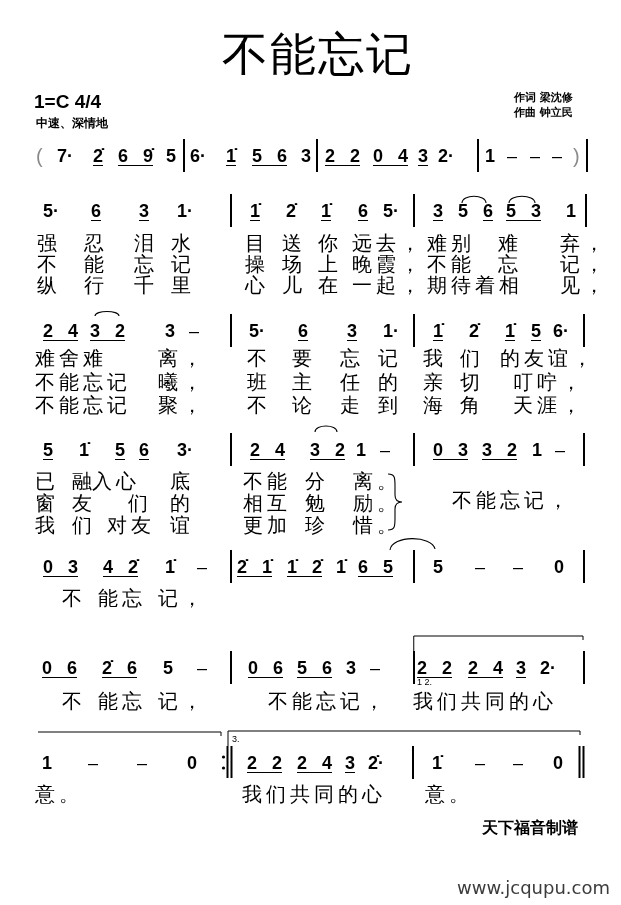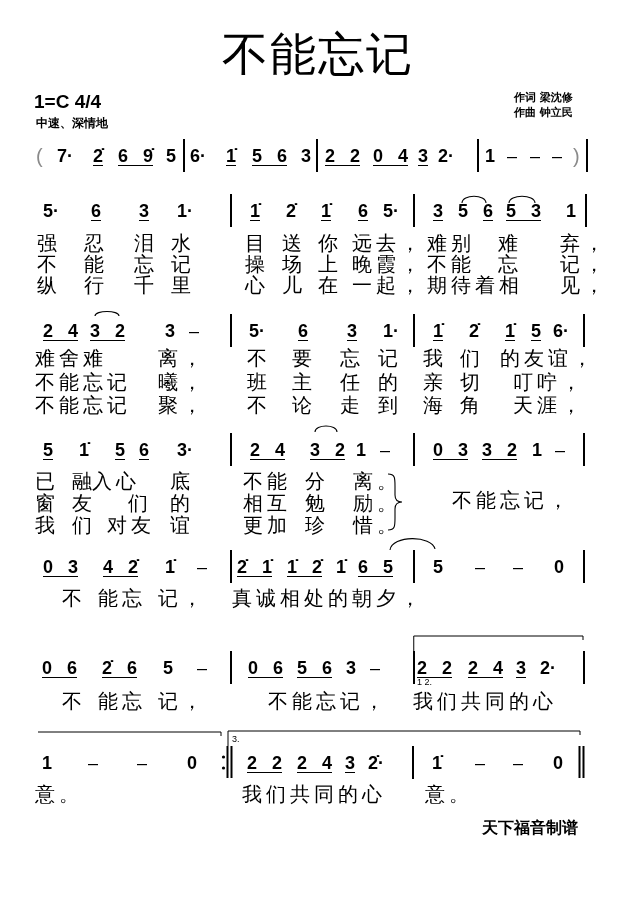--- a/index.html
+++ b/index.html
@@ -245,21 +245,20 @@
     <span class="n" style="left:433px">5</span>
     <span class="n d" style="left:475px">–</span>
     <span class="n d" style="left:513px">–</span>
     <span class="n" style="left:554px">0</span>
     <i class="bar" style="left:583px"></i>
   </div>
   <div class="lrow" style="top:586.5px">
     <span class="ly" style="left:62px">不</span>
     <span class="ly" style="left:98px">能忘</span>
     <span class="ly" style="left:158px">记，</span>
-    <span class="ly" style="left:232px">真诚相处的朝夕，</span>
   </div>
 
   <div class="nrow" style="top:659px">
     <span class="n u" style="left:42px">0 6</span>
     <span class="n u" style="left:102px">2̇ 6</span>
     <span class="n" style="left:163px">5</span>
     <span class="n d" style="left:197px">–</span>
     <i class="bar" style="left:230px"></i>
     <span class="n u" style="left:248px">0 6</span>
     <span class="n u" style="left:297px">5 6</span>
@@ -318,13 +317,14 @@
     <circle cx="223.5" cy="768" r="1.6" fill="#000"></circle>
     <line class="bold" x1="227.5" y1="746" x2="227.5" y2="778"></line>
     <line class="bold" x1="231.5" y1="746" x2="231.5" y2="778"></line>
     <line class="bold" x1="579.5" y1="746" x2="579.5" y2="778"></line>
     <line class="bold" x1="583.5" y1="746" x2="583.5" y2="778"></line>
 
     <path class="thin" d="M388,474 C395,474 395,478 395,486 L395,495 C395,500 397,502 402,502 C397,502 395,504 395,509 L395,518 C395,526 395,530 388,530"></path>
   </svg>
 
   <div class="abs footer-credit">天下福音制谱</div>
+  <div class="abs watermark">www.jcqupu.com</div>
 </div>
 
 </body></html>

